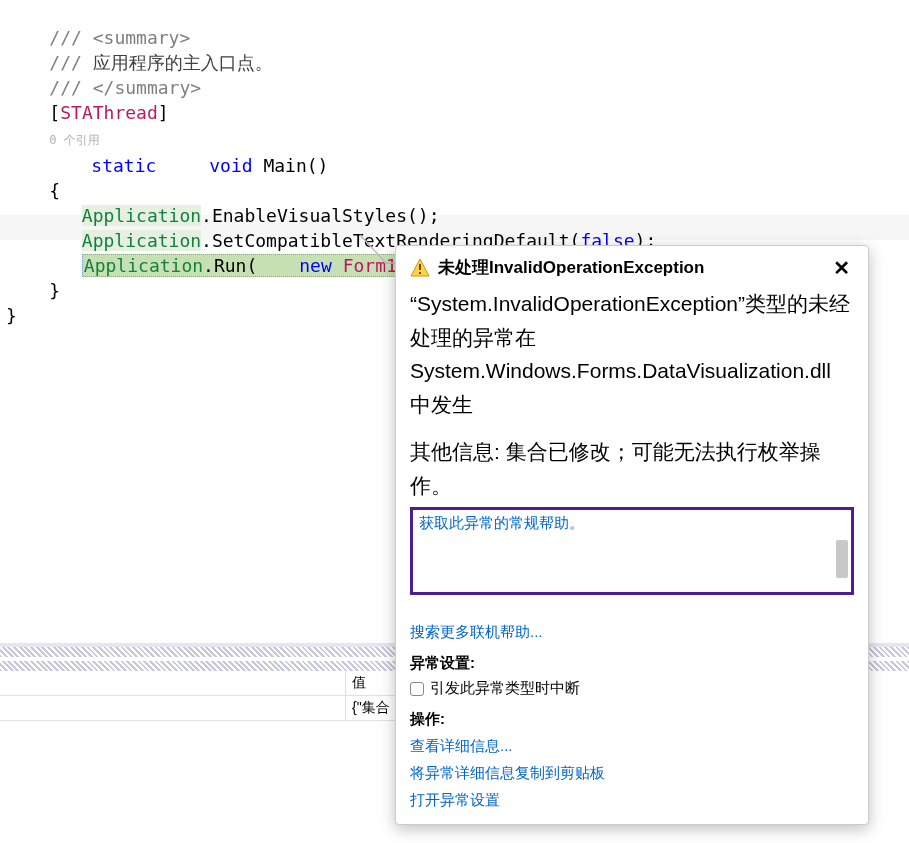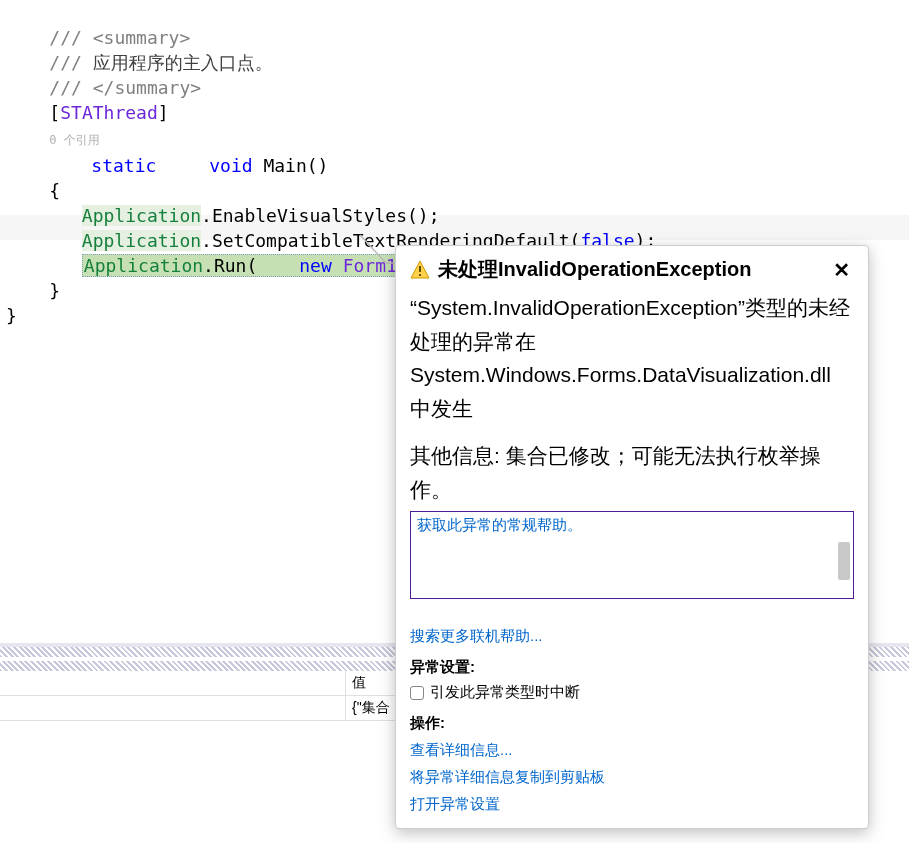--- a/index.html
+++ b/index.html
@@ -14,21 +14,21 @@
     font-size:18px;
     line-height:25px;
     padding:0 0 0 6px;
     white-space:pre;
     position:relative;
     z-index:0;
   }
   .c-comment { color:#404040; }
   .c-doc { color:#808080; }
   .c-keyword { color:#0000ff;margin-left:42px; }
-  .c-type { color:#6d28d9; }
+  .c-type { color:#be185d; }
   .c-refs { color:#b0b0b0; font-size:12px; }
   .c-static { color:#15803d; }
   .c-lit { color:#0000ff; }
   
   .line-hl-band {
     position:absolute; left:0; right:0; height:25px;
     background:#f6f6f6; 
   }
   .hl-green-light { background:#e6f0e0; }
   .hl-green-sel { background:#c6e0b4; border:1px dotted #7fa0c0; padding:0 1px; }
@@ -70,29 +70,29 @@
   }
   
   .callout {
     position:absolute;
     left:356px; top:233px;
     width:60px; height:40px;
     pointer-events:none;
     z-index:4;
   }
   .ex-header { display:flex; align-items:center; }
-  .ex-title { flex:1; font-weight:bold; font-size:20px; }
+  .ex-title { flex:1; font-weight:bold; font-size:17px; }
   .warn-icon {
     width:20px; height:20px; margin-right:8px; display:inline-block;
   }
   .close-x { font-size:20px; font-weight:bold; cursor:pointer; line-height:18px; padding:0 4px; }
   .ex-body { margin-top:8px; line-height:1.6; font-size:21px; }
   .ex-section-title { font-weight:bold; margin-top:12px; }
   .ex-help-box {
-    border:1px solid #4c1d95; height:88px; padding:4px 6px; margin-top:4px;
+    border:3px solid #4c1d95; height:88px; padding:4px 6px; margin-top:4px;
     position:relative;
   }
   .ex-help-box .sbar {
     position:absolute; right:3px; top:30px; width:12px; height:38px;
     background:#c8c8c8; border-radius:2px;
   }
   .link { color:#0066cc; cursor:pointer; }
   .chk { width:14px; height:14px; border:1px solid #888; border-radius:3px; display:inline-block; vertical-align:middle; margin-right:6px; }
   .action-list .link { display:block; margin-top:8px; }
 </style>

